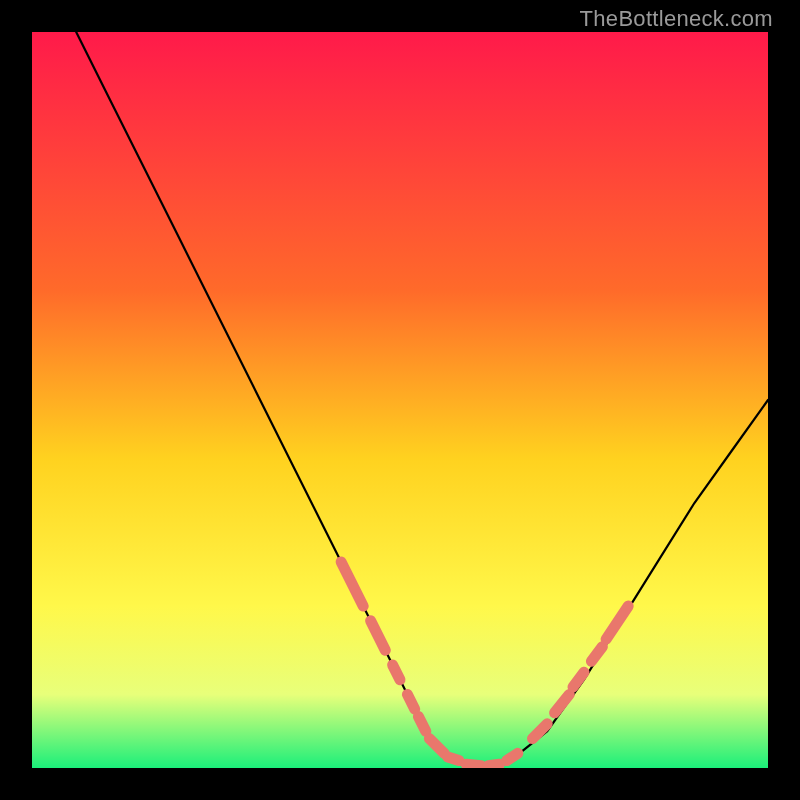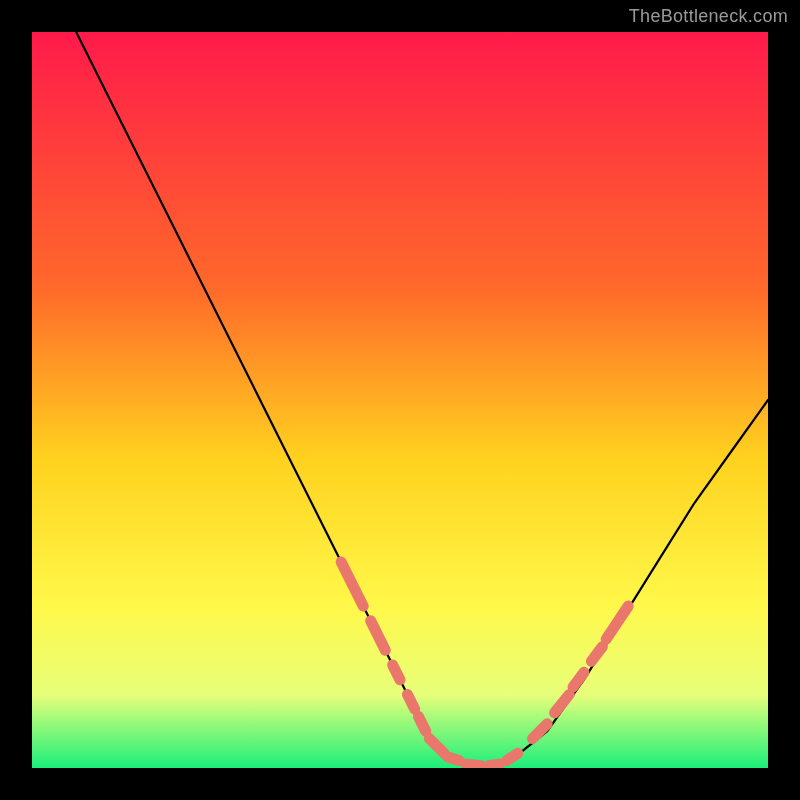--- a/index.html
+++ b/index.html
@@ -1,18 +1,18 @@
 <!DOCTYPE html>
 <html><head>
 <meta charset="utf-8">
 <style>
   * { margin: 0; padding: 0; box-sizing: border-box; }
   body { width: 800px; height: 800px; background: #000; overflow: hidden; font-family: Arial, sans-serif; }
   .container { width: 800px; height: 800px; position: relative; background: #000; }
-  .watermark { position: absolute; top: 6px; right: 12px; color: #9a9a9a; font-size: 18px; font-weight: 500; letter-spacing: 0.3px; }
+  .watermark { position: absolute; top: 6px; right: 27px; color: #9a9a9a; font-size: 22px; font-weight: 500; letter-spacing: 0.3px; }
   .plot-area { position: absolute; left: 32px; top: 32px; width: 736px; height: 736px; }
   .gradient-bg { position: absolute; left: 0; top: 0; width: 100%; height: 100%; }
   .curve-svg { position: absolute; left: 0; top: 0; width: 100%; height: 100%; }
 </style>
 </head>
 <body>
 
 <div class="container">
   <div class="watermark">TheBottleneck.com</div>
   <div class="plot-area">

